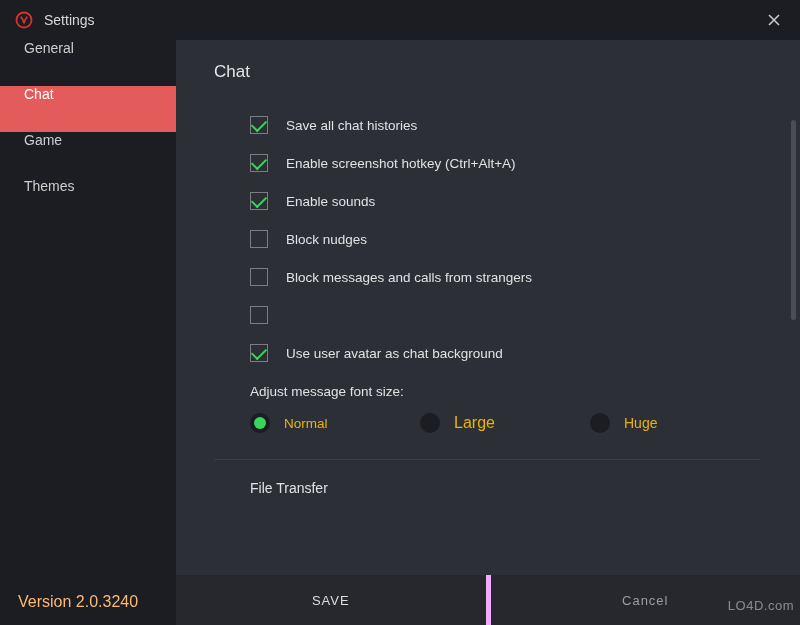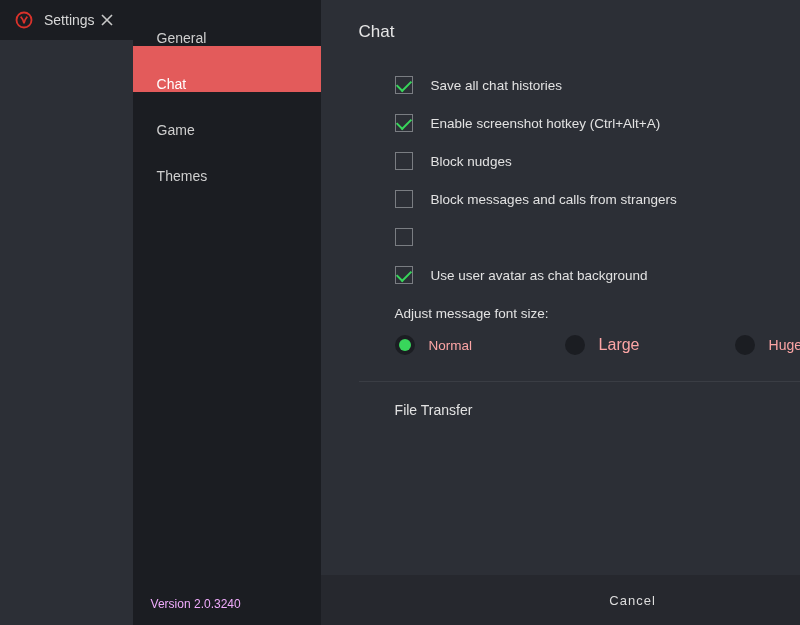--- a/index.html
+++ b/index.html
@@ -9,20 +9,21 @@
     font-family: Arial, "Helvetica Neue", sans-serif;
     background: #000;
     overflow: hidden;
     color: #cccccc;
   }
   .window {
     width: 800px;
     height: 625px;
     background: #2c2f36;
     display: flex;
+    flex-direction: column;
   }
   .titlebar {
     height: 40px;
     background: #1b1d22;
     display: flex;
     align-items: center;
     padding: 0 14px 0 14px;
   }
   .titlebar .logo {
     width: 20px; height: 20px; margin-right: 10px;
@@ -47,35 +48,35 @@
   }
   .sidebar {
     width: 188px;
     background: #1b1d22;
     display: flex;
     flex-direction: column;
   }
   .sidebar .item {
     height: 46px;
     display: flex;
-    align-items: flex-end;
+    align-items: flex-start;
     padding-left: 24px;
     color: #cfcfcf;
     font-size: 14px;
     cursor: pointer;
   }
   .sidebar .item.active {
     background: #e35b5b;
     color: #ffffff;
   }
   .sidebar .version {
     margin-top: auto;
     padding: 14px 18px;
-    color: #f0abfc;
-    font-size: 12px;
+    color: #fdba74;
+    font-size: 16px;
   }
   .main {
     flex: 1;
     display: flex;
     flex-direction: column;
     background: #2c2f36;
     position: relative;
   }
   .main .content {
     flex: 1;
@@ -143,21 +144,21 @@
     display:flex; align-items:center; justify-content:center;
     flex-shrink:0;
   }
   .radio.selected::after {
     content:"";
     width:12px; height:12px;
     border-radius:50%;
     background:#38d65b;
   }
   .radio-label {
-    color:#fca5a5;
+    color:#eab308;
   }
   .radio-label.normal { font-size: 13.5px; }
   .radio-label.large  { font-size: 16px; }
   .radio-label.huge   { font-size: 14px; }
   .divider {
     border: none;
     border-top: 1px solid #3a3d44;
     margin: 26px 0 20px 0;
   }
   .section-title {
@@ -183,21 +184,21 @@
     flex:1;
     display:flex;
     align-items:center;
     justify-content:center;
     color:#dddddd;
     font-size:13px;
     letter-spacing: 1px;
     cursor:pointer;
   }
   .footer .btn + .btn {
-    border-left: 1px solid #f0abfc;
+    border-left: 5px solid #f0abfc;
     color:#9b9ea3;
   }
   .watermark {
     position:absolute;
     right:6px;
     bottom:12px;
     color: rgba(255,255,255,0.45);
     font-size:13px;
     letter-spacing: 0.5px;
     font-family: Arial, sans-serif;
@@ -250,20 +251,24 @@
         <div class="options">
           <div class="opt-row">
             <span class="checkbox checked"></span>
             <span class="opt-label">Save all chat histories</span>
           </div>
           <div class="opt-row">
             <span class="checkbox checked"></span>
             <span class="opt-label">Enable screenshot hotkey (Ctrl+Alt+A)</span>
           </div>
           <div class="opt-row">
+            <span class="checkbox checked"></span>
+            <span class="opt-label">Enable sounds</span>
+          </div>
+          <div class="opt-row">
             <span class="checkbox"></span>
             <span class="opt-label">Block nudges</span>
           </div>
           <div class="opt-row">
             <span class="checkbox"></span>
             <span class="opt-label">Block messages and calls from strangers</span>
           </div>
           <div class="opt-row">
             <span class="checkbox"></span>
           </div>
@@ -293,20 +298,23 @@
 
         <hr class="divider">
 
         <div class="section-title">File Transfer</div>
 
         <div class="scroll-indicator"></div>
       </div>
 
       <div class="footer">
         <div class="btn">
+            <span>SAVE</span>
+          </div>
+        <div class="btn">
             <span>Cancel</span>
           </div>
       </div>
 
       <div class="watermark">LO4D.com</div>
     </div>
 
   </div>
 </div>
 

